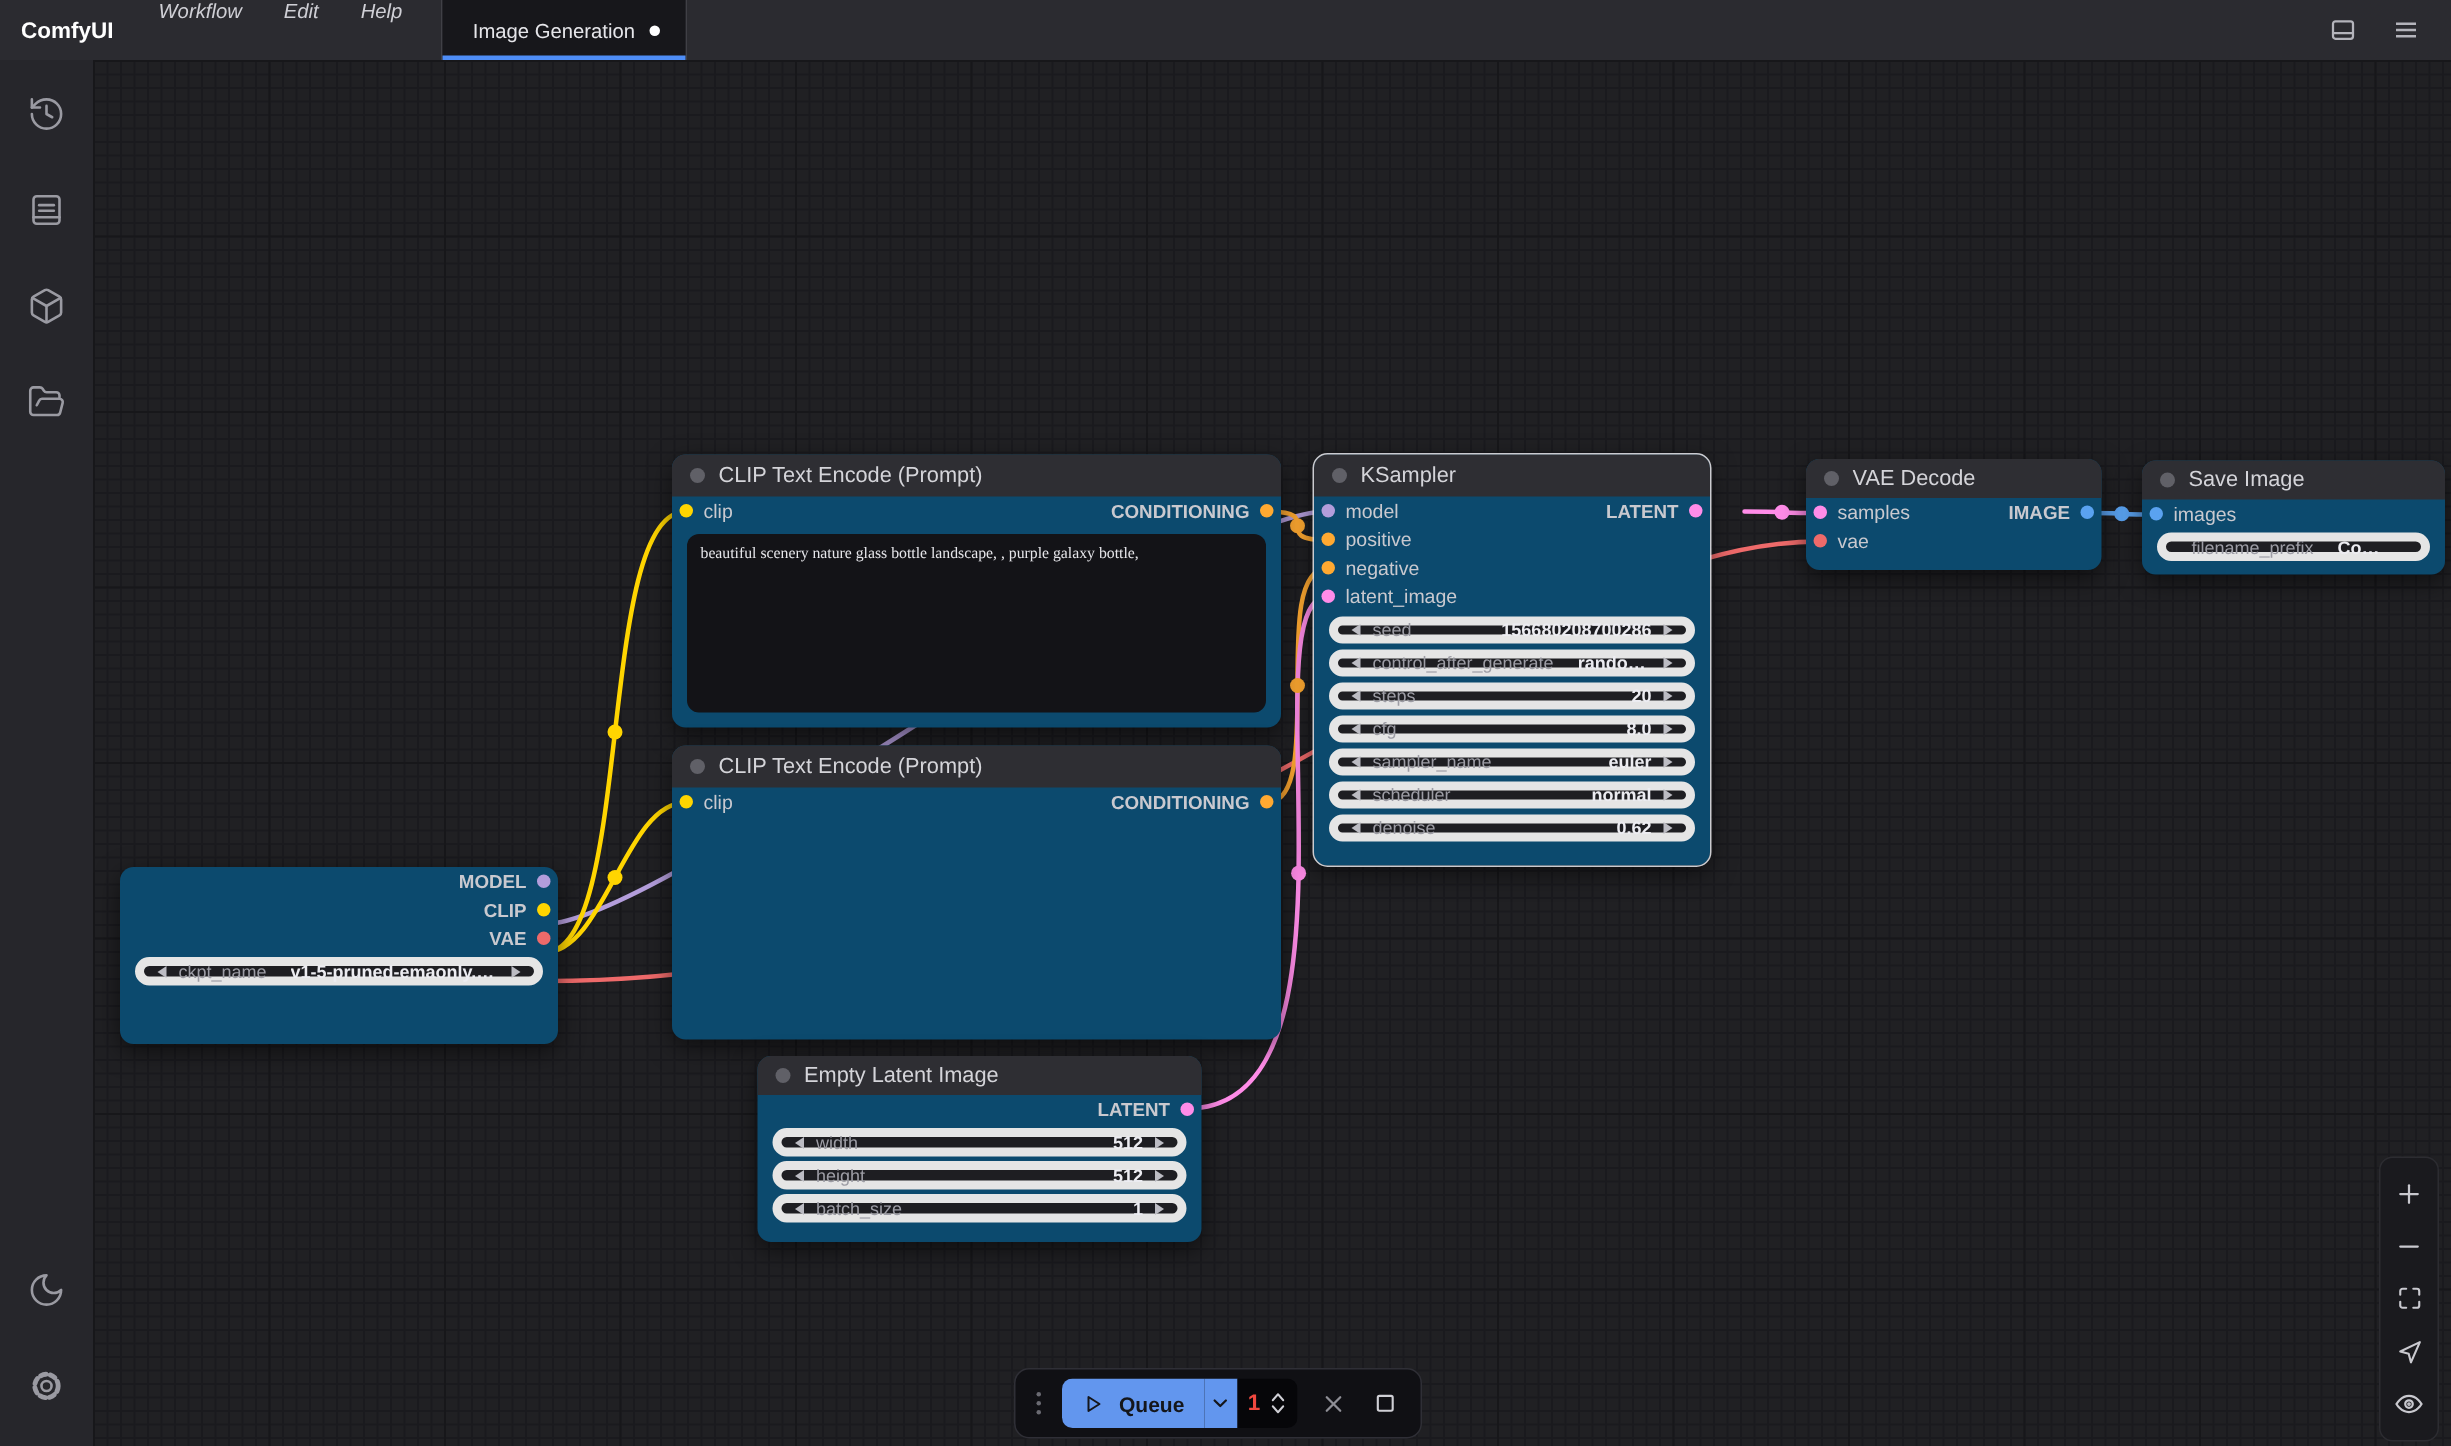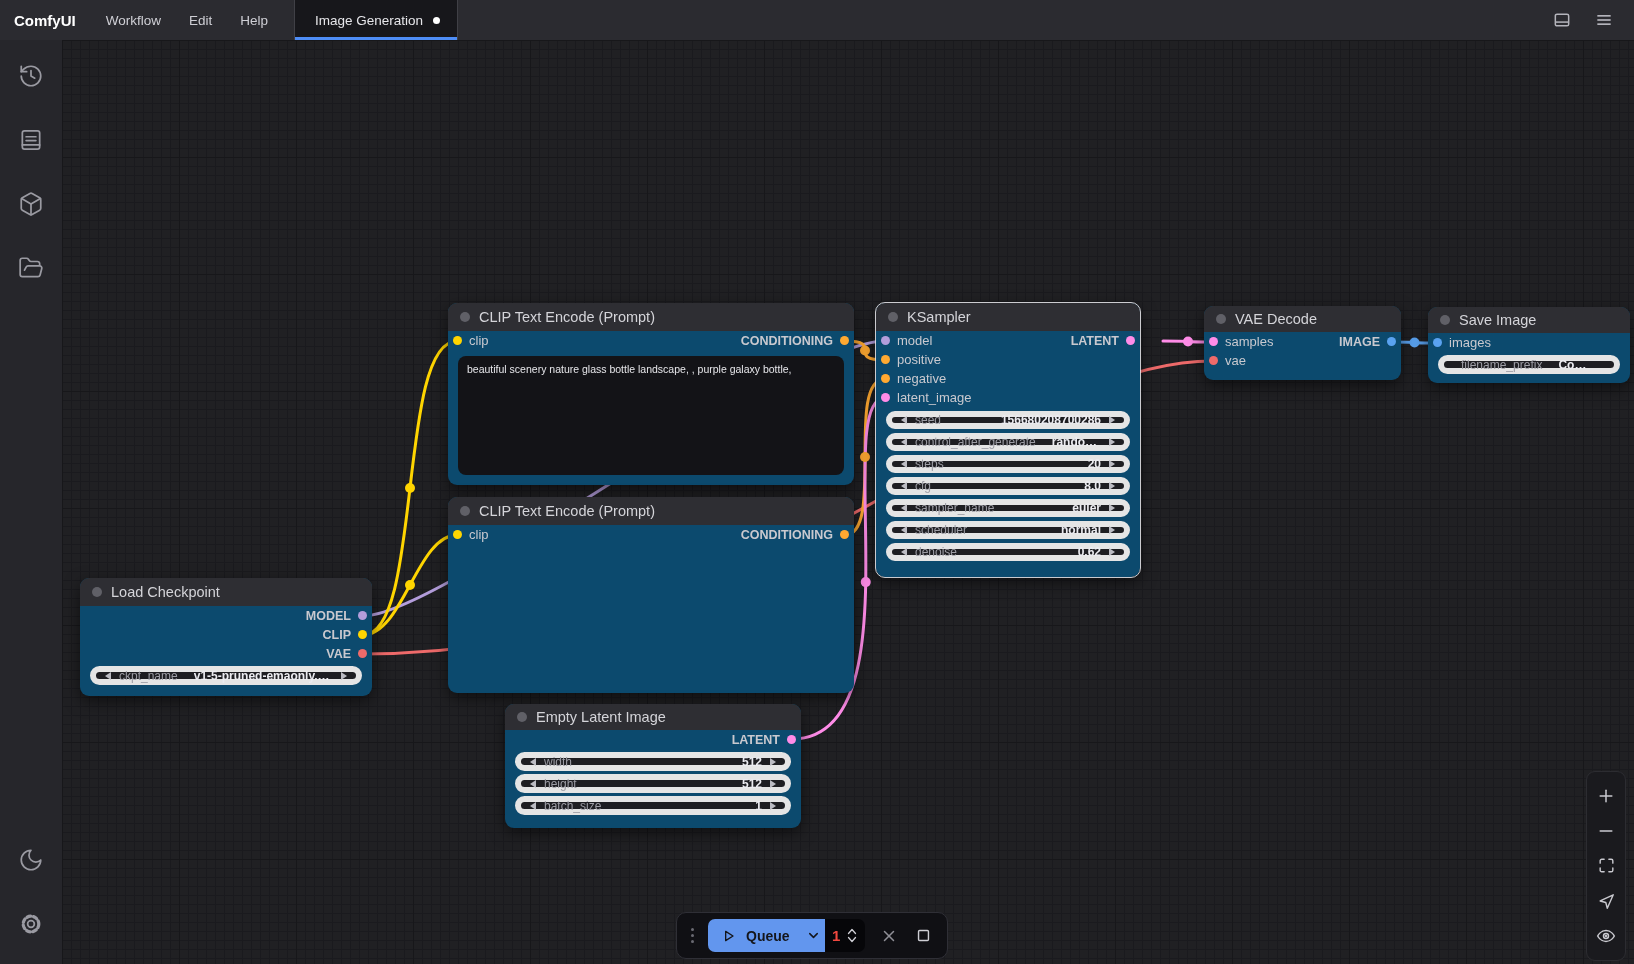--- a/index.html
+++ b/index.html
@@ -5,21 +5,21 @@
   * { margin:0; padding:0; box-sizing:border-box; }
   html,body { width:1634px; height:964px; overflow:hidden; background:#202023;
     font-family:"Liberation Sans", sans-serif; }
   .app { position:relative; width:1634px; height:964px; }
 
   
   .topbar { position:absolute; left:0; top:0; width:1634px; height:40px;
     background:#2b2b30; display:flex; align-items:stretch; z-index:30; }
   .logo { display:flex; align-items:center; padding:0 16px 0 14px; color:#fff;
     font-weight:bold; font-size:15px; cursor:pointer; }
-  .menu { display:flex; align-items:center; }
+  .menu { display:flex; align-items:flex-start;font-style:italic; }
   .menu-item { display:flex; align-items:center; padding:0 14px; color:#cfcfd5;
     font-size:13.5px; cursor:pointer; }
   .tabsep { width:1px; background:#404046; margin:0; }
   .tab { width:162px; display:flex; align-items:center; gap:10px; padding:0 0 0 20px;
     background:#17171b; position:relative; cursor:pointer; }
   .tab-label { color:#e6e6ea; font-size:13.5px; }
   .tab-dot { width:7px; height:7px; border-radius:50%; background:#ffffff; }
   .tab-underline { position:absolute; left:0; bottom:0; width:100%; height:3px; background:#4e8df6; }
   .topbar-right { margin-left:auto; display:flex; align-items:center; gap:10px; padding-right:14px; }
   .tb-icon-btn { width:32px; height:32px; display:flex; align-items:center; justify-content:center;
@@ -64,21 +64,21 @@
   .widget { height:19px; flex:0 0 19px; margin:3px 10px 0 10px; background:#1e1e22;
     border:6px solid #e5e5e5; border-radius:10px; display:flex; align-items:center;
     padding:0 9px; cursor:pointer; }
   .w-label { color:#9d9da5; font-size:12px; margin:0 8px; white-space:nowrap; }
   .w-value { color:#ececf1; font-size:12px; font-weight:bold; margin:0 8px; white-space:nowrap;
     overflow:hidden; text-overflow:ellipsis; }
   .arr { width:0; height:0; flex:0 0 auto; }
   .arr-l { border-top:4px solid transparent; border-bottom:4px solid transparent; border-right:6px solid #bcbcc3; }
   .arr-r { border-top:4px solid transparent; border-bottom:4px solid transparent; border-left:6px solid #bcbcc3; }
   .textarea { flex:1; margin:6px 10px 10px 10px; background:#131317; border-radius:8px;
-    color:#e6e6ea; font-family:Liberation Sans, sans-serif; font-size:10.5px; line-height:1.5;
+    color:#e6e6ea; font-family:Liberation Serif, serif; font-size:10.5px; line-height:1.5;
     padding:6px 9px; cursor:text; overflow:hidden; }
 
   
   .queue-bar { position:absolute; left:676px; top:912px; width:272px; height:47px; z-index:20;
     background:#101014; border:1px solid #2f2f36; border-radius:10px; display:flex;
     align-items:center; padding:0 12px; gap:12px; }
   .drag-dots { display:flex; flex-direction:column; gap:3px; cursor:grab; padding:4px 2px; }
   .drag-dots i { width:3px; height:3px; border-radius:50%; background:#6a6a72; }
   .queue-group { display:flex; height:33px; border-radius:7px; overflow:hidden; }
   .queue-main { display:flex; align-items:center; gap:9px; background:#6296ee; padding:0 13px; cursor:pointer; }
@@ -123,24 +123,20 @@
           <circle cx="865" cy="350.5" r="5" fill="#ffa931"></circle>
           <circle cx="865" cy="457" r="5" fill="#ffa931"></circle>
           <circle cx="865.73046875" cy="582.095458984375" r="5" fill="#ff8ce8"></circle>
           <circle cx="1188" cy="341.5" r="5" fill="#ff8ce8"></circle>
           <circle cx="1414.5" cy="342.5" r="5" fill="#5aa2f0"></circle>
         </g>
     </svg>
   </div>
 
   <div class="node" style="left:80px;top:578px;width:292px;height:118px">
-    <div class="node-title">
-      <span class="collapse-dot"></span>
-      <span class="title-text">Load Checkpoint</span>
-    </div>
     <div class="slot-row">
       <span class="sp"></span>
       <span class="slot-label out-label">MODEL</span>
       <span class="slot-dot" style="background-color: rgb(179, 157, 219);"></span>
     </div>
     <div class="slot-row">
       <span class="sp"></span>
       <span class="slot-label out-label">CLIP</span>
       <span class="slot-dot" style="background-color: rgb(255, 213, 0);"></span>
     </div>

